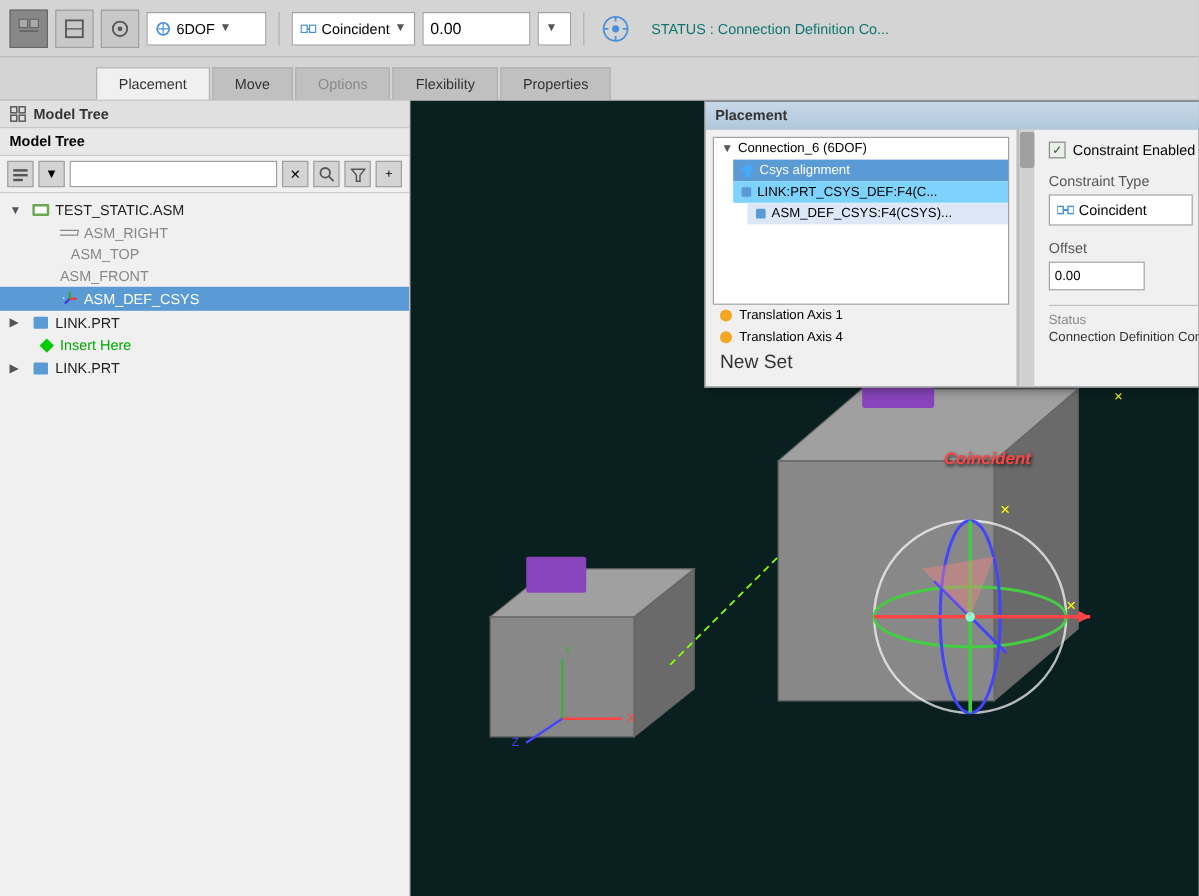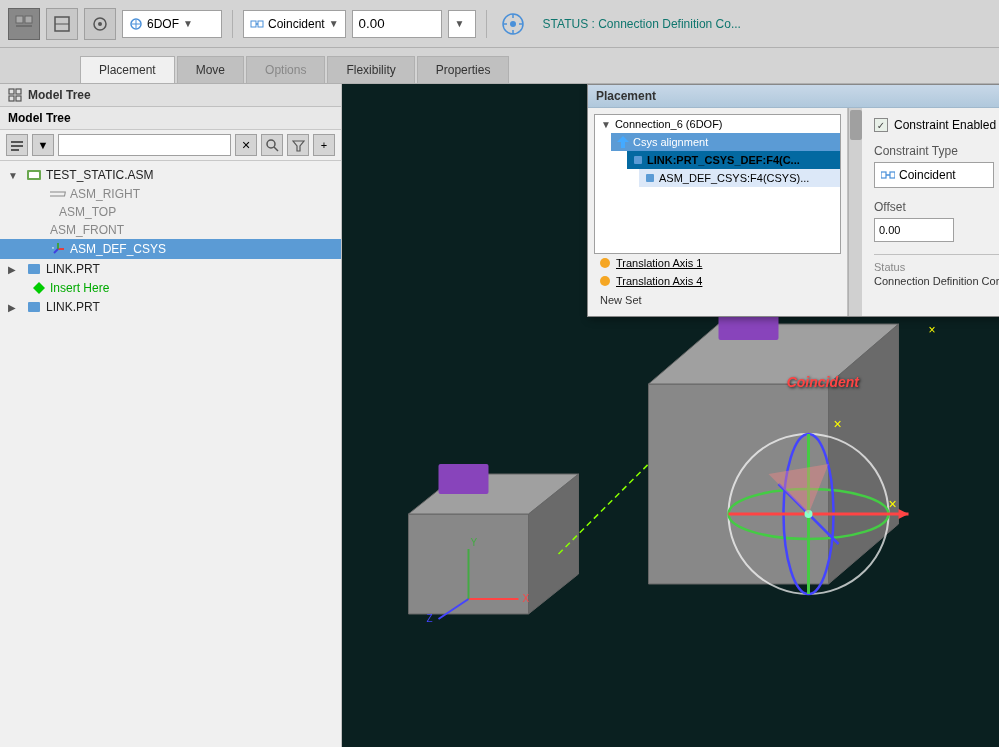--- a/index.html
+++ b/index.html
@@ -180,24 +180,23 @@
       align-items: center;
       gap: 4px;
     }
     .constraint-item.selected { background: #5b9bd5; color: white; }
     .axis-item {
       padding: 3px 6px;
       font-size: 11px;
       display: flex;
       align-items: center;
       gap: 6px;
-      text-decoration: underline;
     }
     .axis-dot { width: 10px; height: 10px; border-radius: 50%; background: #f5a623; display: inline-block; }
-    .new-set { padding: 4px 6px; font-size: 11px; color: #333; cursor: pointer; }
+    .new-set { padding: 4px 6px; font-size: 16px; color: #333; cursor: pointer; }
 
     
     .dialog-right {
       flex: 1;
       padding: 10px 12px;
     }
     .constraint-enabled-row {
       display: flex;
       align-items: center;
       gap: 6px;
@@ -529,28 +528,28 @@
             </div>
 
             <div class="constraint-item selected sub" style="margin-left:16px;">
               <svg width="12" height="12" viewBox="0 0 12 12">
                 <polygon points="0,6 6,0 12,6" fill="#44aaff"></polygon>
                 <rect x="4" y="6" width="4" height="6" fill="#44aaff"></rect>
               </svg>
               <span>Csys alignment</span>
             </div>
 
-            <div class="constraint-item sub2" style="margin-left:32px; background:#0369a1;font-weight:bold;">
+            <div class="constraint-item sub2" style="margin-left:16px; background:#7dd3fc;">
               <svg width="10" height="10" viewBox="0 0 10 10">
                 <rect x="1" y="1" width="8" height="8" fill="#5b9bd5" rx="1"></rect>
               </svg>
               <span>LINK:PRT_CSYS_DEF:F4(C...</span>
             </div>
 
-            <div class="constraint-item sub2" style="margin-left:44px; background:#dce8f8;">
+            <div class="constraint-item sub2" style="margin-left:28px; background:#dce8f8;">
               <svg width="10" height="10" viewBox="0 0 10 10">
                 <rect x="1" y="1" width="8" height="8" fill="#5b9bd5" rx="1"></rect>
               </svg>
               <span>ASM_DEF_CSYS:F4(CSYS)...</span>
             </div>
           </div>
 
           <div class="axis-item">
             <span class="axis-dot"></span>
             <span>Translation Axis 1</span>

